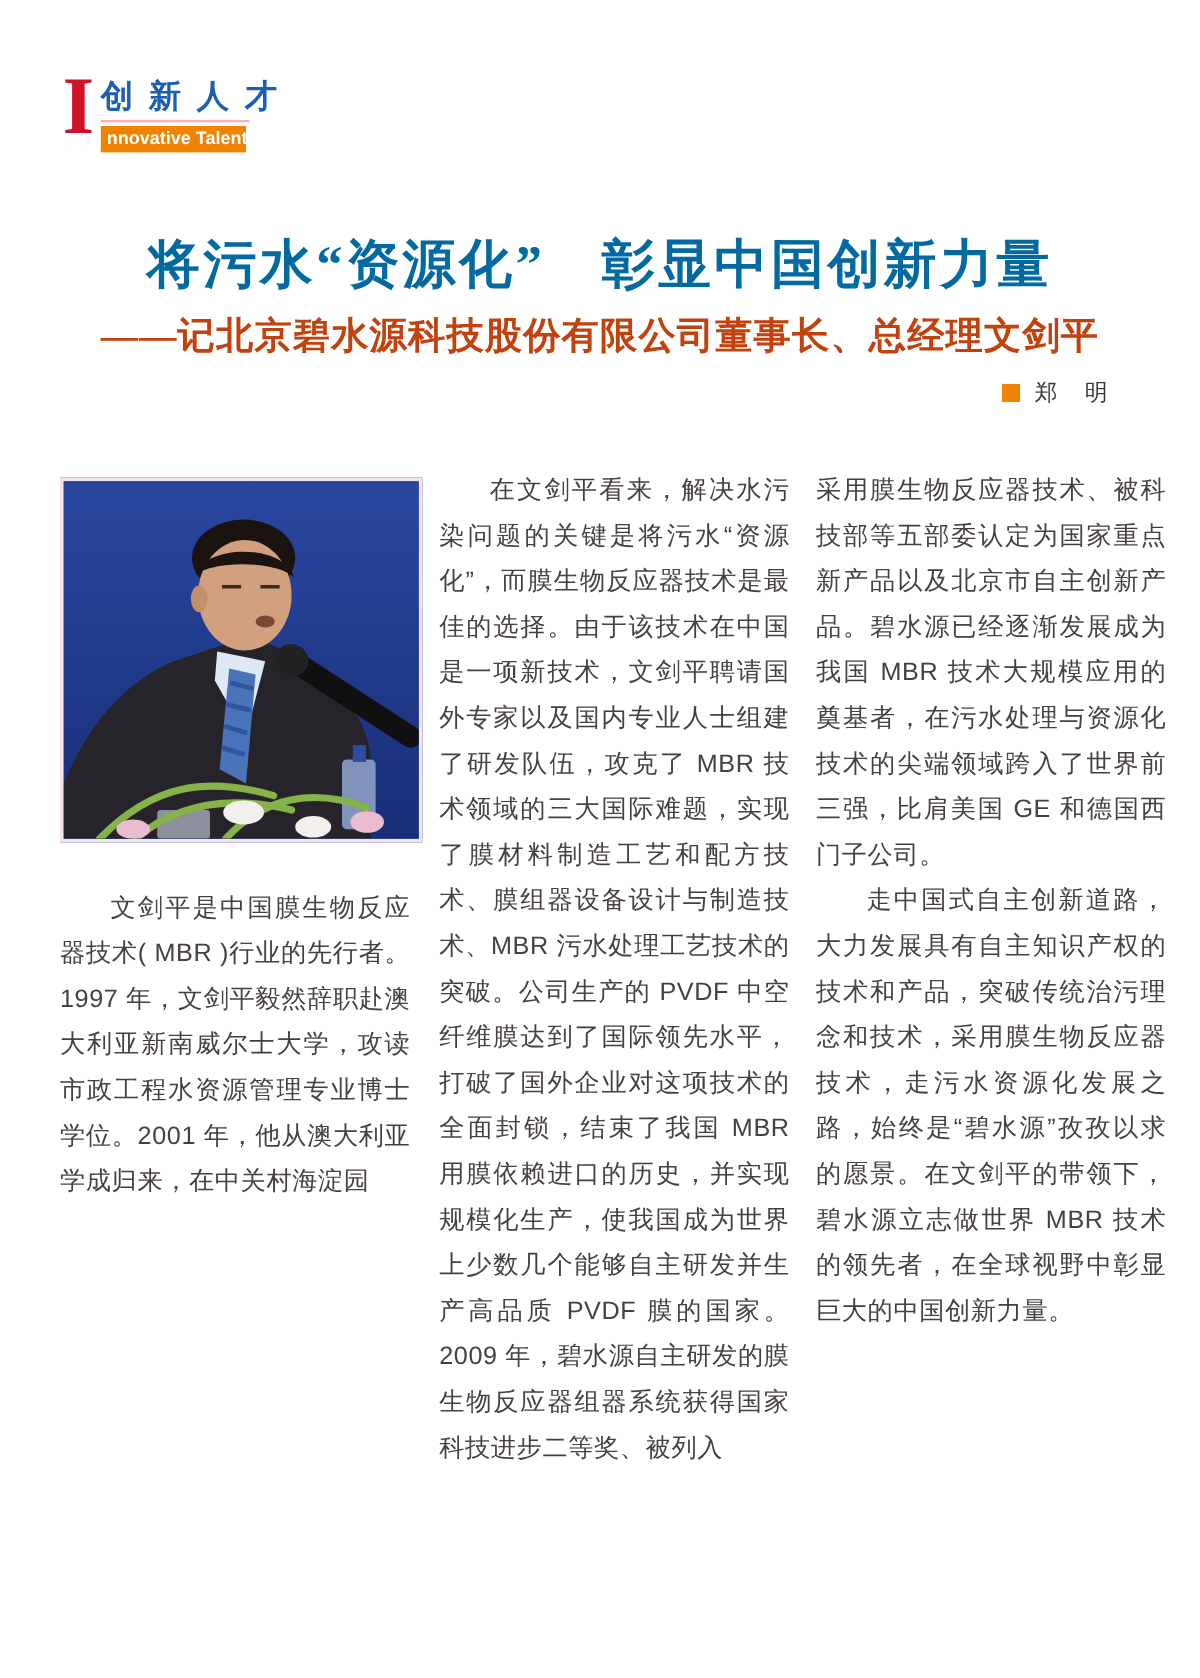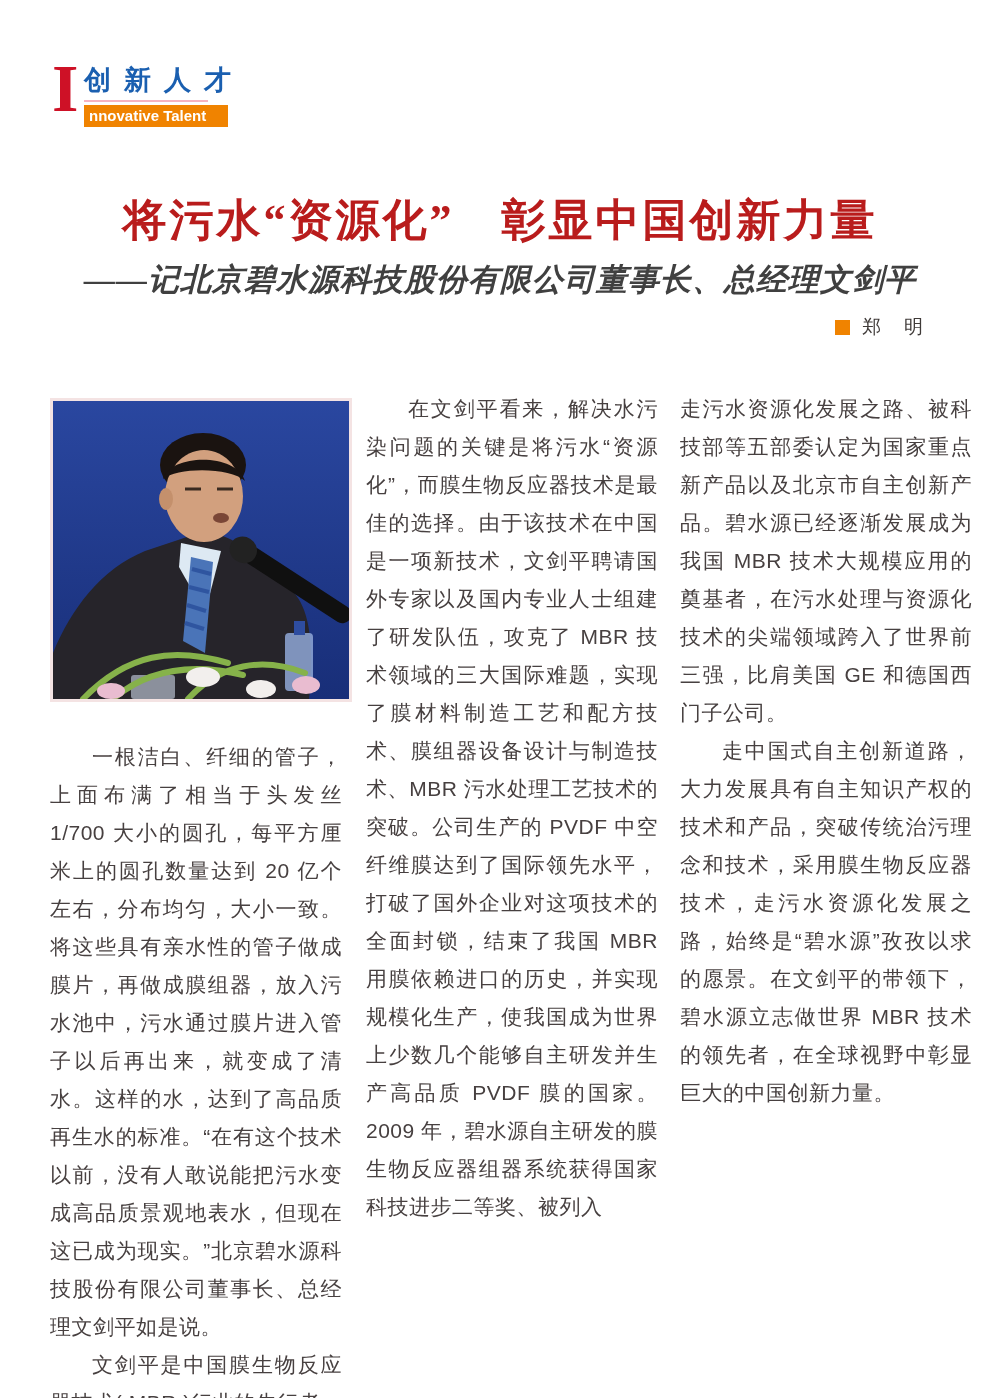--- a/index.html
+++ b/index.html
@@ -14,37 +14,36 @@
     font-family:"Liberation Serif", serif; font-weight:bold;
     font-size:68px; line-height:1; color:#ce1126;
   }
   .logo-right { position:absolute; left:84px; top:64px; width:126px; }
   .logo-cn {
     color:#1a5fb0; font-weight:bold; font-size:27px; line-height:1.2;
     letter-spacing:13px; white-space:nowrap;
   }
   .logo-line { width:124px; height:2px; background:#f6b3c0; margin:4px 0 3px 0; }
   .logo-en {
-    width:144px; box-sizing:border-box; background:#f08300; color:#ffffff;
+    width:121px; box-sizing:border-box; background:#f08300; color:#ffffff;
     font-size:15px; font-weight:bold; padding:2px 0 3px 5px; white-space:nowrap;
   }
 
   
   .article-title {
     position:absolute; left:0; right:0; top:196px; margin:0;
-    text-align:center; color:#b91c1c; font-family:"Liberation Serif", serif;
+    text-align:center; color:#0369a1; font-family:"Liberation Serif", serif;
     font-weight:bold; font-size:44px; letter-spacing:3px; line-height:1.15;
     white-space:nowrap;
   }
   .article-subtitle {
     position:absolute; left:20px; right:20px; top:261px; margin:0;
-    text-align:center; color:#404040; font-family:"Liberation Serif", serif;
+    text-align:center; color:#c2410c; font-family:"Liberation Serif", serif;
     font-weight:bold; font-size:31px; letter-spacing:1px; line-height:1.2;
     white-space:nowrap;
-    font-style:italic;
   }
   .author-line {
     position:absolute; top:314px; right:68px;
     display:flex; align-items:center; gap:12px;padding-left:46px;
   }
   .author-square { width:15px; height:15px; background:#f08300; }
   .author-name {
     font-family:"Liberation Serif", serif; color:#3f3a38;
     font-size:19px; letter-spacing:9px; white-space:nowrap;
   }
@@ -122,27 +121,26 @@
         <rect x="241" y="220" width="11" height="14" fill="#2e4da0"></rect>
         <rect x="78" y="274" width="44" height="24" rx="3" fill="#cfd8ea" opacity="0.6"></rect>
         <path d="M30 298 C75 252 120 246 175 262 M135 298 C168 262 210 256 252 272 M60 298 C95 268 140 262 190 274" stroke="#86b24a" stroke-width="6" fill="none" stroke-linecap="round"></path>
         <ellipse cx="150" cy="276" rx="17" ry="10" fill="#f2efed"></ellipse>
         <ellipse cx="208" cy="288" rx="15" ry="9" fill="#f2efed"></ellipse>
         <ellipse cx="253" cy="284" rx="14" ry="9" fill="#e9bcd0"></ellipse>
         <ellipse cx="58" cy="290" rx="14" ry="8" fill="#e9bcd0"></ellipse>
       </svg>
     </figure>
     <div>
-        <p class="indent">一根洁白、纤细的管子，上面布满了相当于头发丝 1/700 大小的圆孔，每平方厘米上的圆孔数量达到 20 亿个左右，分布均匀，大小一致。将这些具有亲水性的管子做成膜片，再做成膜组器，放入污水池中，污水通过膜片进入管子以后再出来，就变成了清水。这样的水，达到了高品质再生水的标准。“在有这个技术以前，没有人敢说能把污水变成高品质景观地表水，但现在这已成为现实。”北京碧水源科技股份有限公司董事长、总经理文剑平如是说。</p>
         <p class="indent">文剑平是中国膜生物反应器技术( MBR )行业的先行者。1997 年，文剑平毅然辞职赴澳大利亚新南威尔士大学，攻读市政工程水资源管理专业博士学位。2001 年，他从澳大利亚学成归来，在中关村海淀园</p>
       </div>
   </div>
 
   <div class="col col2">
       <p class="indent">在文剑平看来，解决水污染问题的关键是将污水“资源化”，而膜生物反应器技术是最佳的选择。由于该技术在中国是一项新技术，文剑平聘请国外专家以及国内专业人士组建了研发队伍，攻克了 MBR 技术领域的三大国际难题，实现了膜材料制造工艺和配方技术、膜组器设备设计与制造技术、MBR 污水处理工艺技术的突破。公司生产的 PVDF 中空纤维膜达到了国际领先水平，打破了国外企业对这项技术的全面封锁，结束了我国 MBR 用膜依赖进口的历史，并实现规模化生产，使我国成为世界上少数几个能够自主研发并生产高品质 PVDF 膜的国家。2009 年，碧水源自主研发的膜生物反应器组器系统获得国家科技进步二等奖、被列入</p>
     </div>
 
   <div class="col col3">
-      <p class="">走污水资源化发展之路、被科技部等五部委认定为国家重点新产品以及北京市自主创新产品。碧水源已经逐渐发展成为我国 MBR 技术大规模应用的奠基者，在污水处理与资源化技术的尖端领域跨入了世界前三强，比肩美国 GE 和德国西门子公司。</p>
+      <p class="">采用膜生物反应器技术、被科技部等五部委认定为国家重点新产品以及北京市自主创新产品。碧水源已经逐渐发展成为我国 MBR 技术大规模应用的奠基者，在污水处理与资源化技术的尖端领域跨入了世界前三强，比肩美国 GE 和德国西门子公司。</p>
       <p class="indent">走中国式自主创新道路，大力发展具有自主知识产权的技术和产品，突破传统治污理念和技术，采用膜生物反应器技术，走污水资源化发展之路，始终是“碧水源”孜孜以求的愿景。在文剑平的带领下，碧水源立志做世界 MBR 技术的领先者，在全球视野中彰显巨大的中国创新力量。</p>
     </div>
 
 </div>
 
 </body></html>

